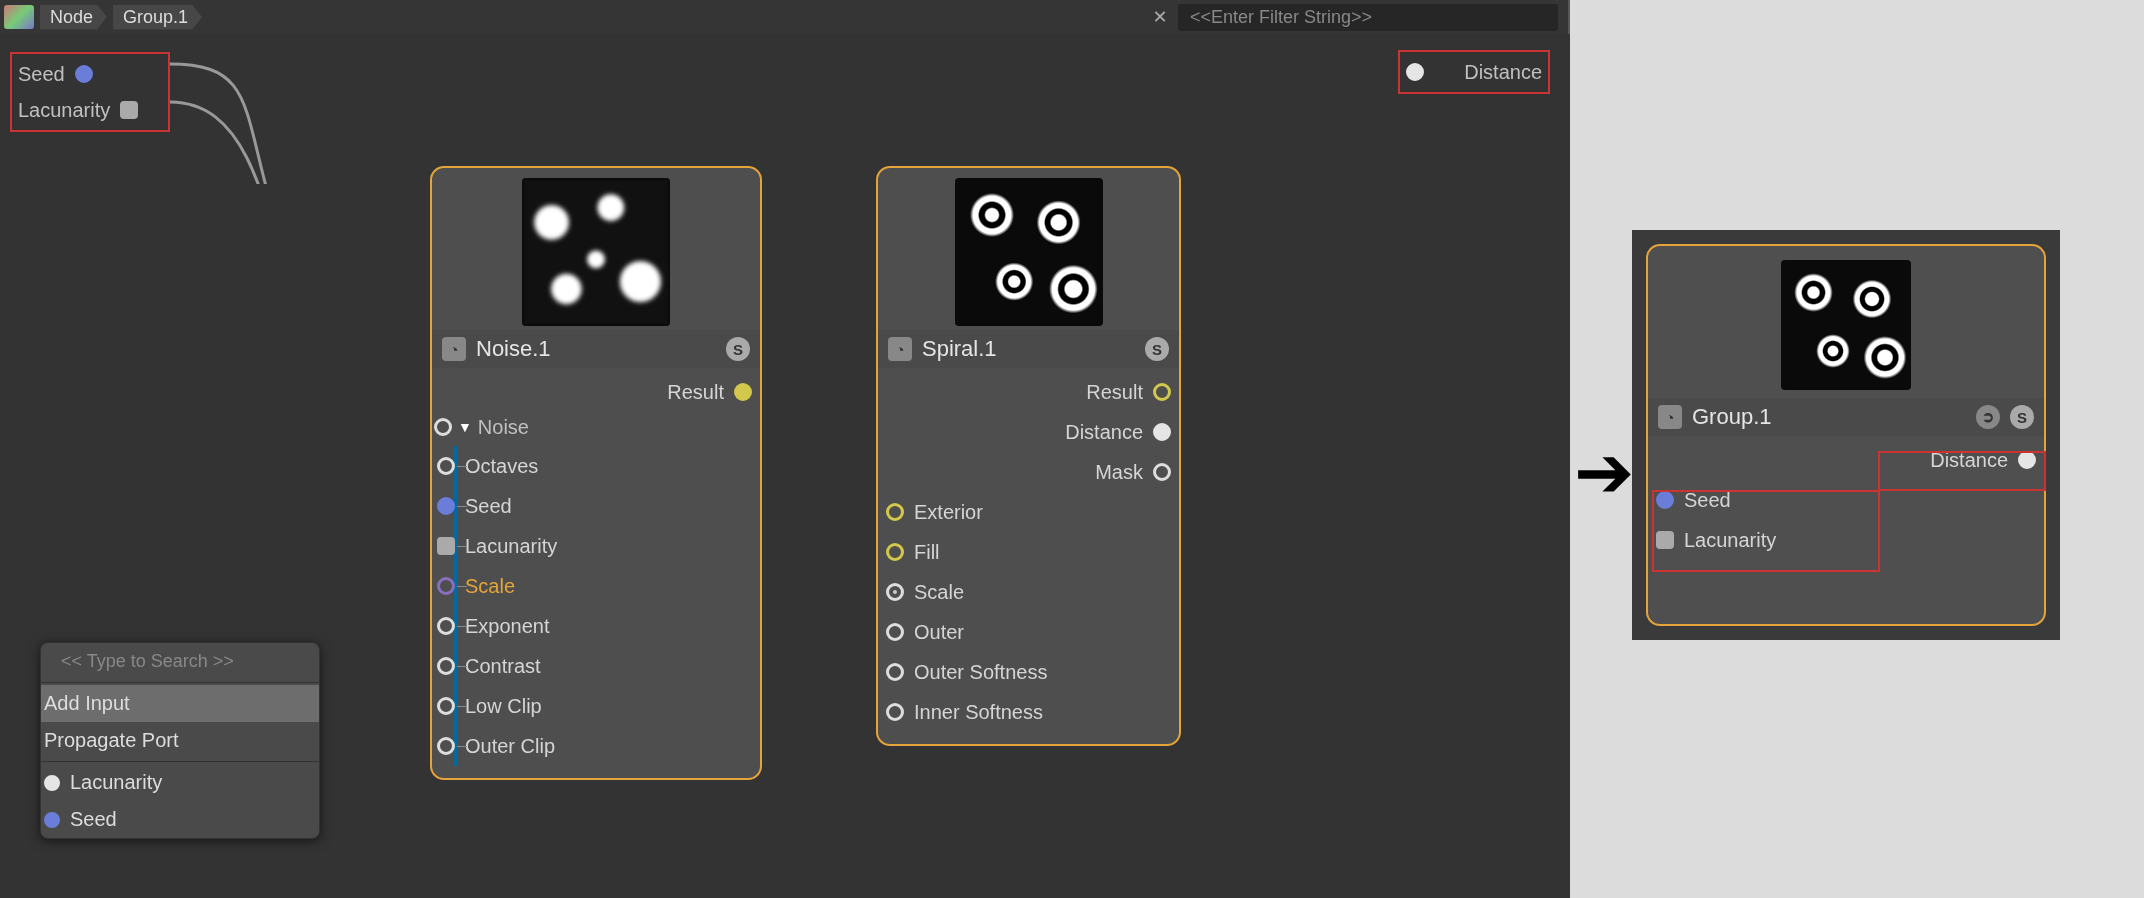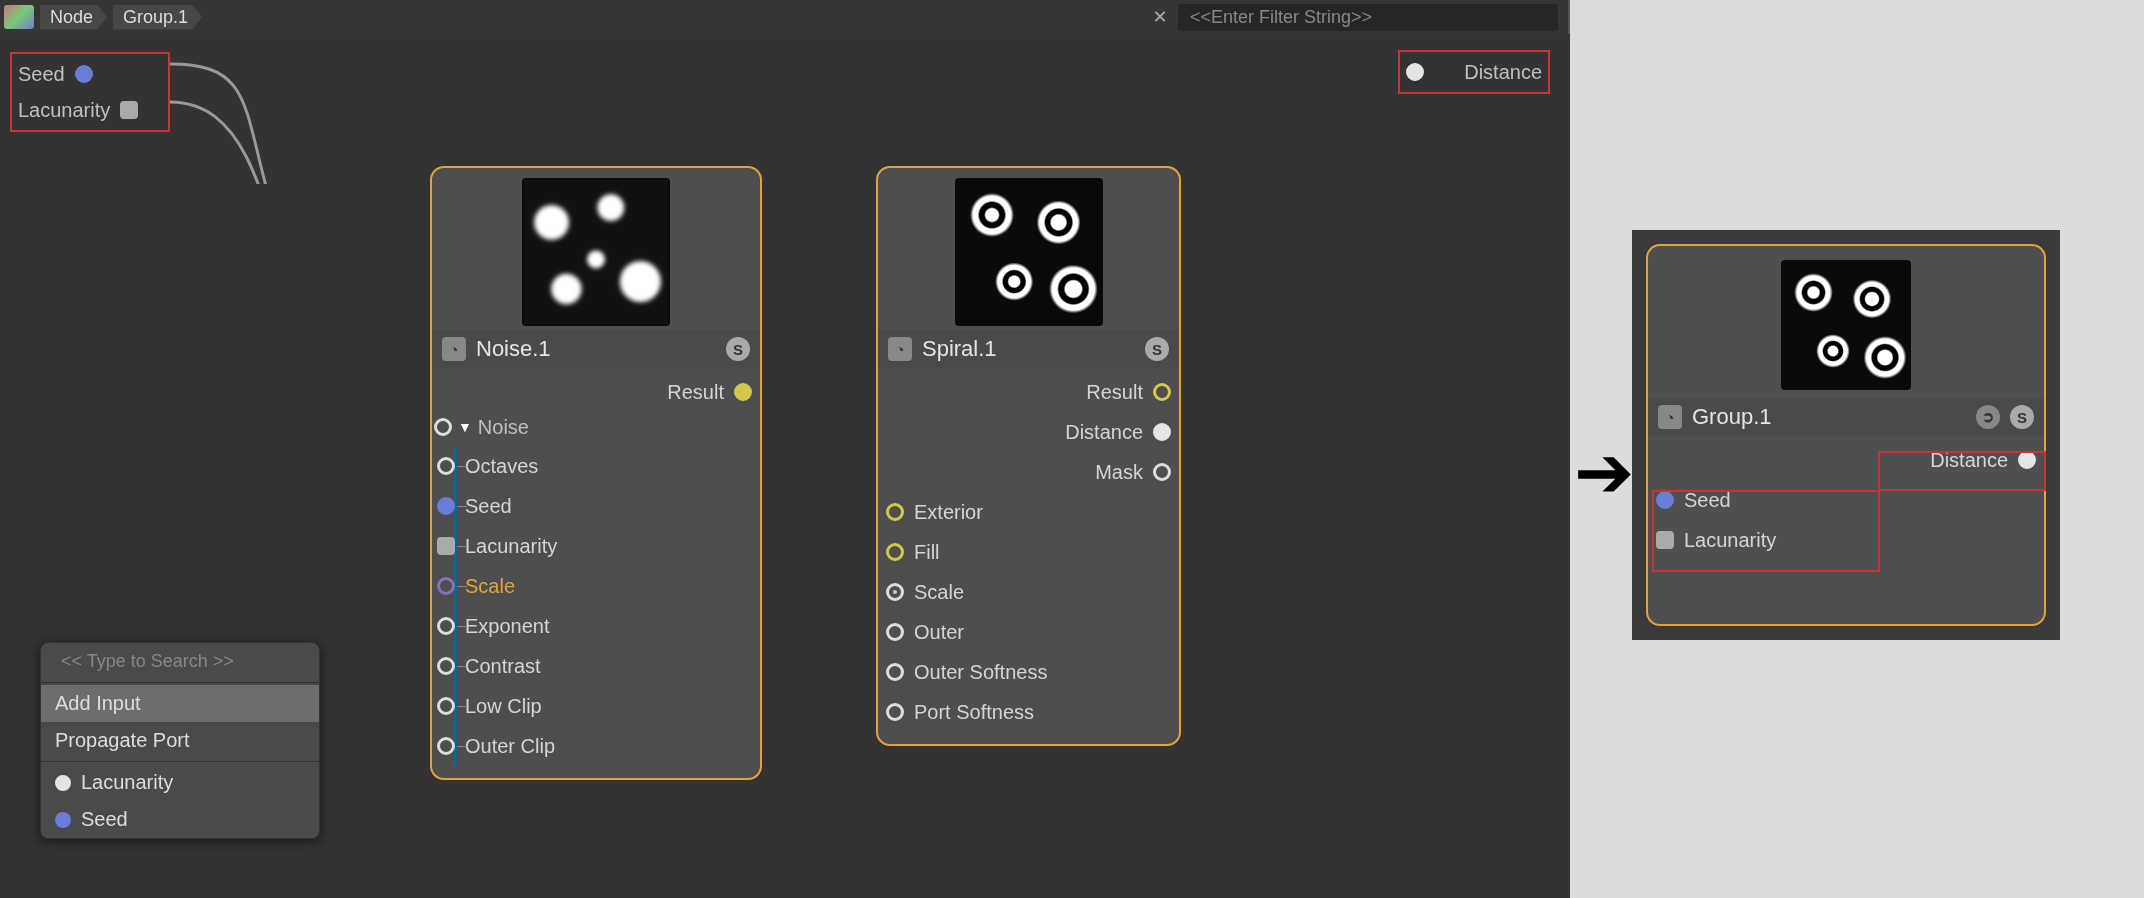--- a/index.html
+++ b/index.html
@@ -158,21 +158,21 @@
 .context-menu {
   position: absolute;
   left: 40px; top: 608px;
   width: 280px;
   background: #4a4a4a;
   border-radius: 8px;
   border: 1px solid #333;
   box-shadow: 0 2px 12px rgba(0,0,0,.6);
 }
 .context-menu .search { color:#888; padding:8px 20px; font-size:18px; }
-.context-menu .item { padding:7px 14px; color:#ddd; font-size:20px; display:flex; align-items:center; gap:10px;}
+.context-menu .item { padding:7px 3px; color:#ddd; font-size:20px; display:flex; align-items:center; gap:10px;}
 .context-menu .item.selected { background:#6d6d6d; }
 .context-menu .sep { height:1px; background:#333; margin:2px 0; }
 
 .right-panel {
   position: absolute;
   left: 1632px; top: 230px;
   width: 428px; height: 410px;
   background: #3a3a3a;
 }
 .result-node {
@@ -336,21 +336,21 @@
         <div class="row">
             <span class="port white-ring"></span>
             <span class="lbl">Outer</span>
           </div>
         <div class="row">
             <span class="port white-ring"></span>
             <span class="lbl">Outer Softness</span>
           </div>
         <div class="row">
             <span class="port white-ring"></span>
-            <span class="lbl">Port Softness</span>
+            <span class="lbl">Inner Softness</span>
           </div>
       </div>
     </div>
 
     <div class="context-menu">
       <div class="search">&lt;&lt;  Type to Search   &gt;&gt;</div>
       <div class="sep"></div>
       <div class="item selected">
           <span>Add Input</span>
         </div>

